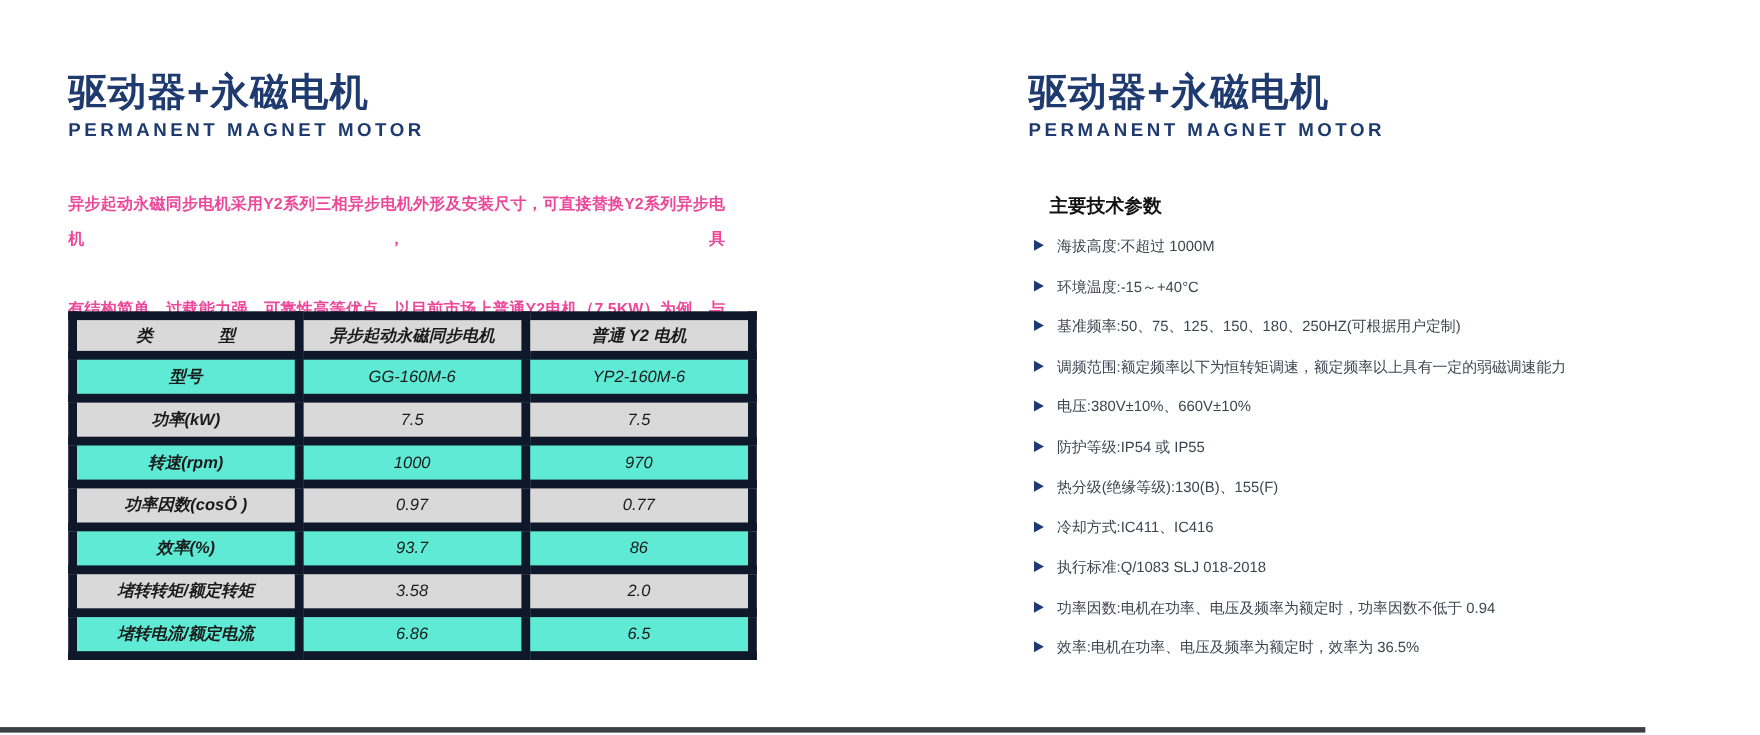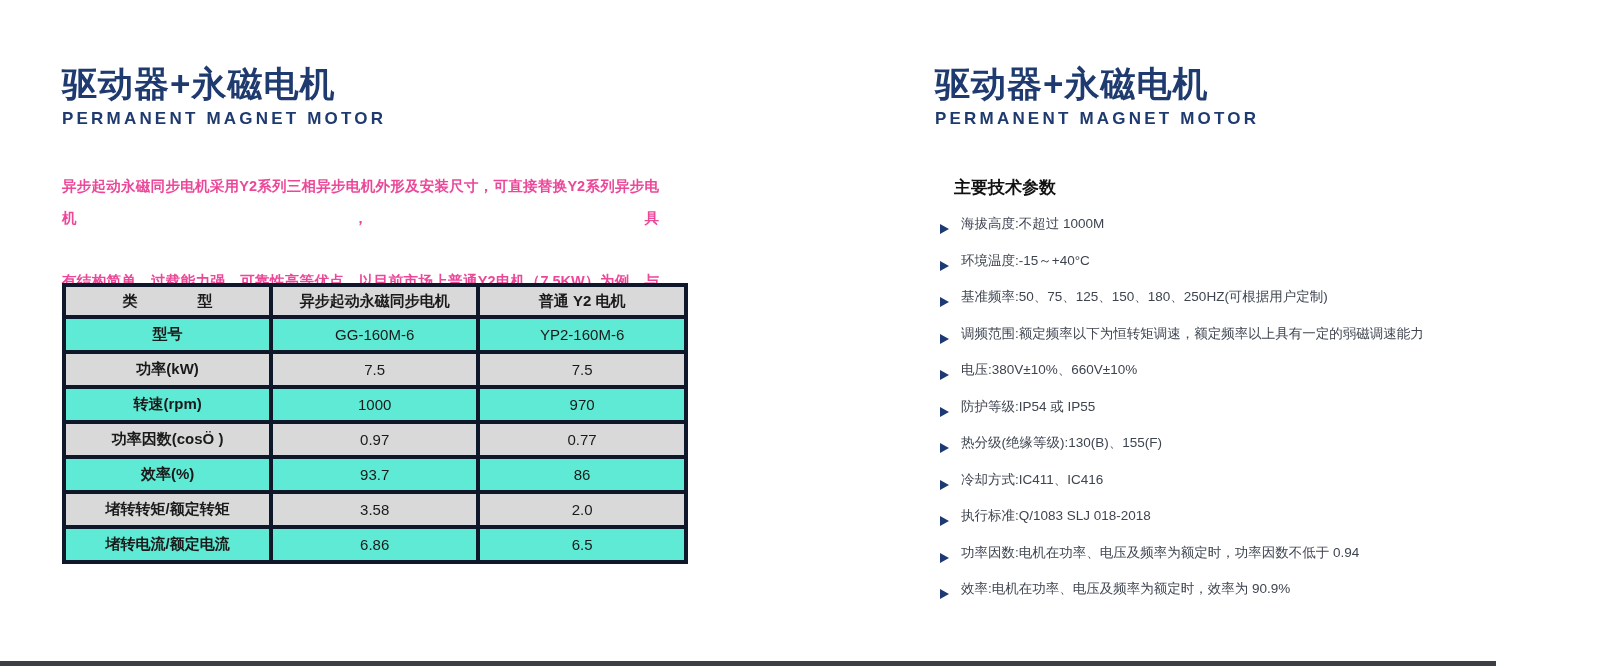--- a/index.html
+++ b/index.html
@@ -55,25 +55,26 @@
 
   .cmp-table {
     position: absolute;
     left: 62px;
     top: 283px;
     width: 626px;
     border-collapse: collapse;
     table-layout: fixed;
   }
   .cmp-table th, .cmp-table td {
-    border: 4px solid #0f172a;
+    border: 8px solid #0f172a;
     text-align: center;
     vertical-align: middle;
     padding: 0 4px;
     color: #1a1a1a;
+    font-style: italic;
   }
   .cmp-table th {
     background: #d9d9d9;
     height: 28px;
     font-size: 15px;
     font-weight: bold;
   }
   .cmp-table td {
     height: 31px;
     font-size: 15px;
@@ -97,21 +98,21 @@
     position: absolute;
     left: 940px;
     top: 214px;
     width: 560px;
     margin: 0;
     padding: 0;
     list-style: none;
   }
   .spec-item {
     display: flex;
-    align-items: flex-end;
+    align-items: flex-start;
     margin-bottom: 16.5px;
     font-size: 13.5px;
     line-height: 20px;
     color: #3f4550;
     white-space: nowrap;
   }
   .tri-bullet {
     width: 0; height: 0;
     border-left: 9px solid #1d3a75;
     border-top: 5.5px solid transparent;
@@ -240,19 +241,19 @@
         <li class="spec-item">
           <span class="tri-bullet"></span>
           <span>执行标准:Q/1083 SLJ 018-2018</span>
         </li>
         <li class="spec-item">
           <span class="tri-bullet"></span>
           <span>功率因数:电机在功率、电压及频率为额定时，功率因数不低于 0.94</span>
         </li>
         <li class="spec-item">
           <span class="tri-bullet"></span>
-          <span>效率:电机在功率、电压及频率为额定时，效率为 90.9%</span>
+          <span>效率:电机在功率、电压及频率为额定时，效率为 36.5%</span>
         </li>
       </ul>
   </div>
 
   <div class="footer-bar"></div>
 </div>
 
 </body></html>

